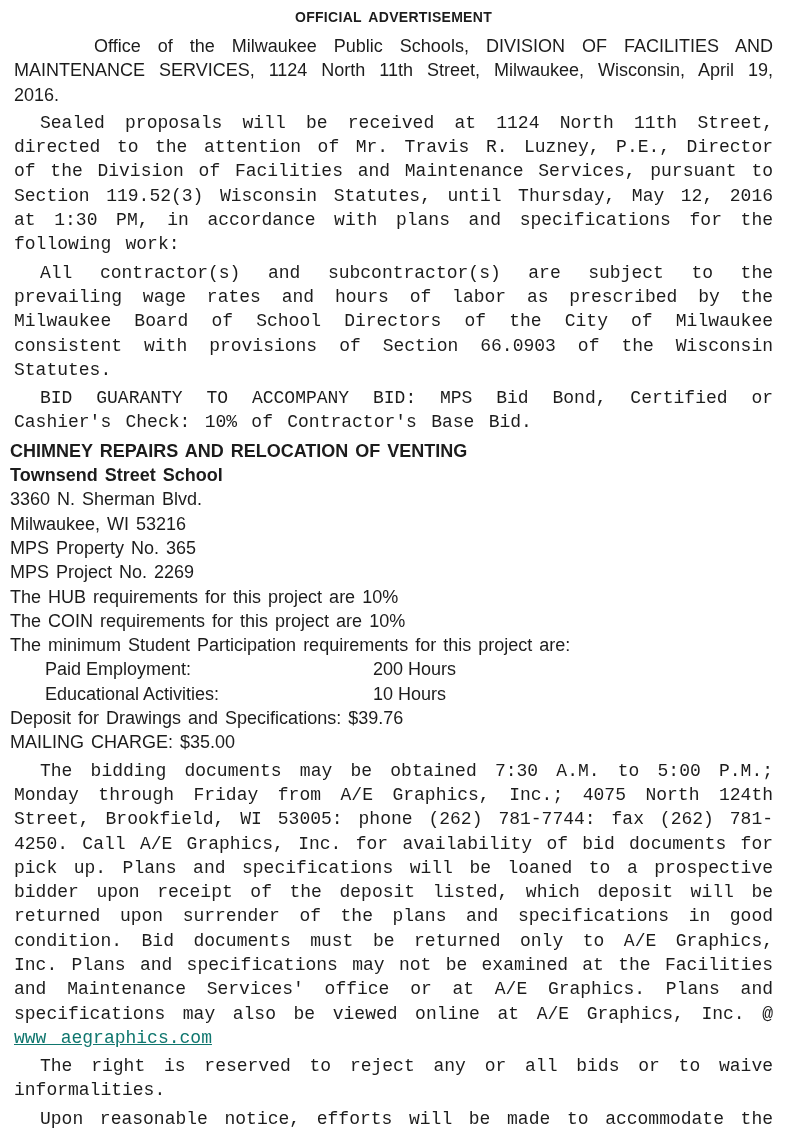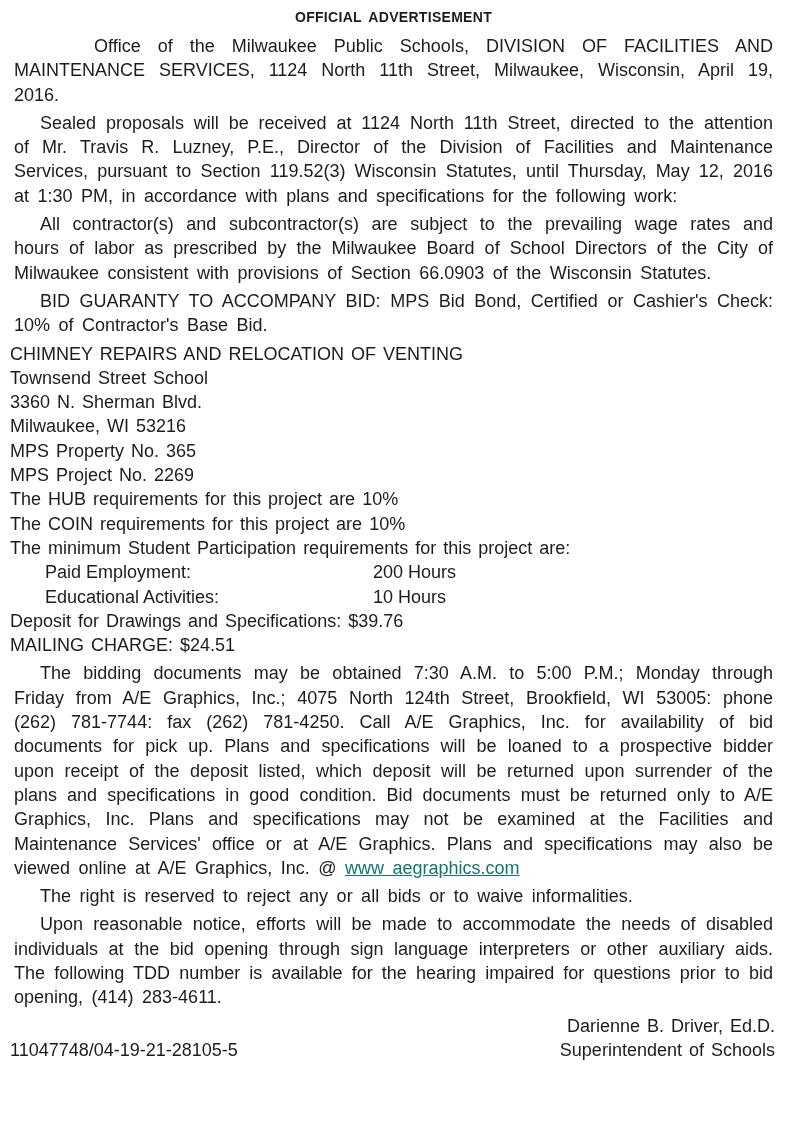--- a/index.html
+++ b/index.html
@@ -27,27 +27,27 @@
     letter-spacing: 0.3px;
     margin: 0 0 3px 0;
     line-height: 25px;
     word-spacing: 3px;
   }
   .para {
     margin: 4px;
     text-align: justify;
     word-spacing: 3.5px;
   }
-  .indent    { text-indent: 26px; }
+  .indent    { text-indent: 26px; font-family: Liberation Mono, monospace; }
   .indent-xl { text-indent: 80px; }
   .line {
     margin: 0;
     word-spacing: 2px;
   }
-  .bold { font-weight: normal; }
+  .bold { font-weight: bold; }
   .row { padding-left: 35px; }
   .row-label { display: inline-block; width: 328px; }
   .sig {
     text-align: right;
     padding-right: 2px;
     word-spacing: 2px;
   }
   .footer-row {
     display: flex;
     justify-content: space-between;
@@ -74,21 +74,21 @@
     <div class="line">3360 N. Sherman Blvd.</div>
     <div class="line">Milwaukee, WI 53216</div>
     <div class="line">MPS Property No. 365</div>
     <div class="line">MPS Project No. 2269</div>
     <div class="line">The HUB requirements for this project are 10%</div>
     <div class="line">The COIN requirements for this project are 10%</div>
     <div class="line">The minimum Student Participation requirements for this project are:</div>
     <div class="row"><span class="row-label">Paid Employment:</span><span class="row-value">200 Hours</span></div>
     <div class="row"><span class="row-label">Educational Activities:</span><span class="row-value">10 Hours</span></div>
     <div class="line">Deposit for Drawings and Specifications: $39.76</div>
-    <div class="line">MAILING CHARGE: $24.51</div>
+    <div class="line">MAILING CHARGE: $35.00</div>
     <p class="para indent"><span>The bidding documents may be obtained 7:30 A.M. to 5:00 P.M.; Monday through Friday from A/E Graphics, Inc.; 4075 North 124th Street, Brookfield, WI 53005: phone (262) 781-7744: fax (262) 781-4250. Call A/E Graphics, Inc. for availability of bid documents for pick up. Plans and specifications will be loaned to a prospective bidder upon receipt of the deposit listed, which deposit will be returned upon surrender of the plans and specifications in good condition. Bid documents must be returned only to A/E Graphics, Inc. Plans and specifications may not be examined at the Facilities and Maintenance Services' office or at A/E Graphics. Plans and specifications may also be viewed online at A/E Graphics, Inc. @ </span><span class="link">www aegraphics.com</span></p>
     <p class="para indent">The right is reserved to reject any or all bids or to waive informalities.</p>
     <p class="para indent">Upon reasonable notice, efforts will be made to accommodate the needs of disabled individuals at the bid opening through sign language interpreters or other auxiliary aids. The following TDD number is available for the hearing impaired for questions prior to bid opening, (414) 283-4611.</p>
     <div class="sig">Darienne B. Driver, Ed.D.</div>
     <div class="footer-row">
       <span class="footer-left">11047748/04-19-21-28105-5</span>
       <span class="footer-right">Superintendent of Schools</span>
     </div>
   </div>
 

